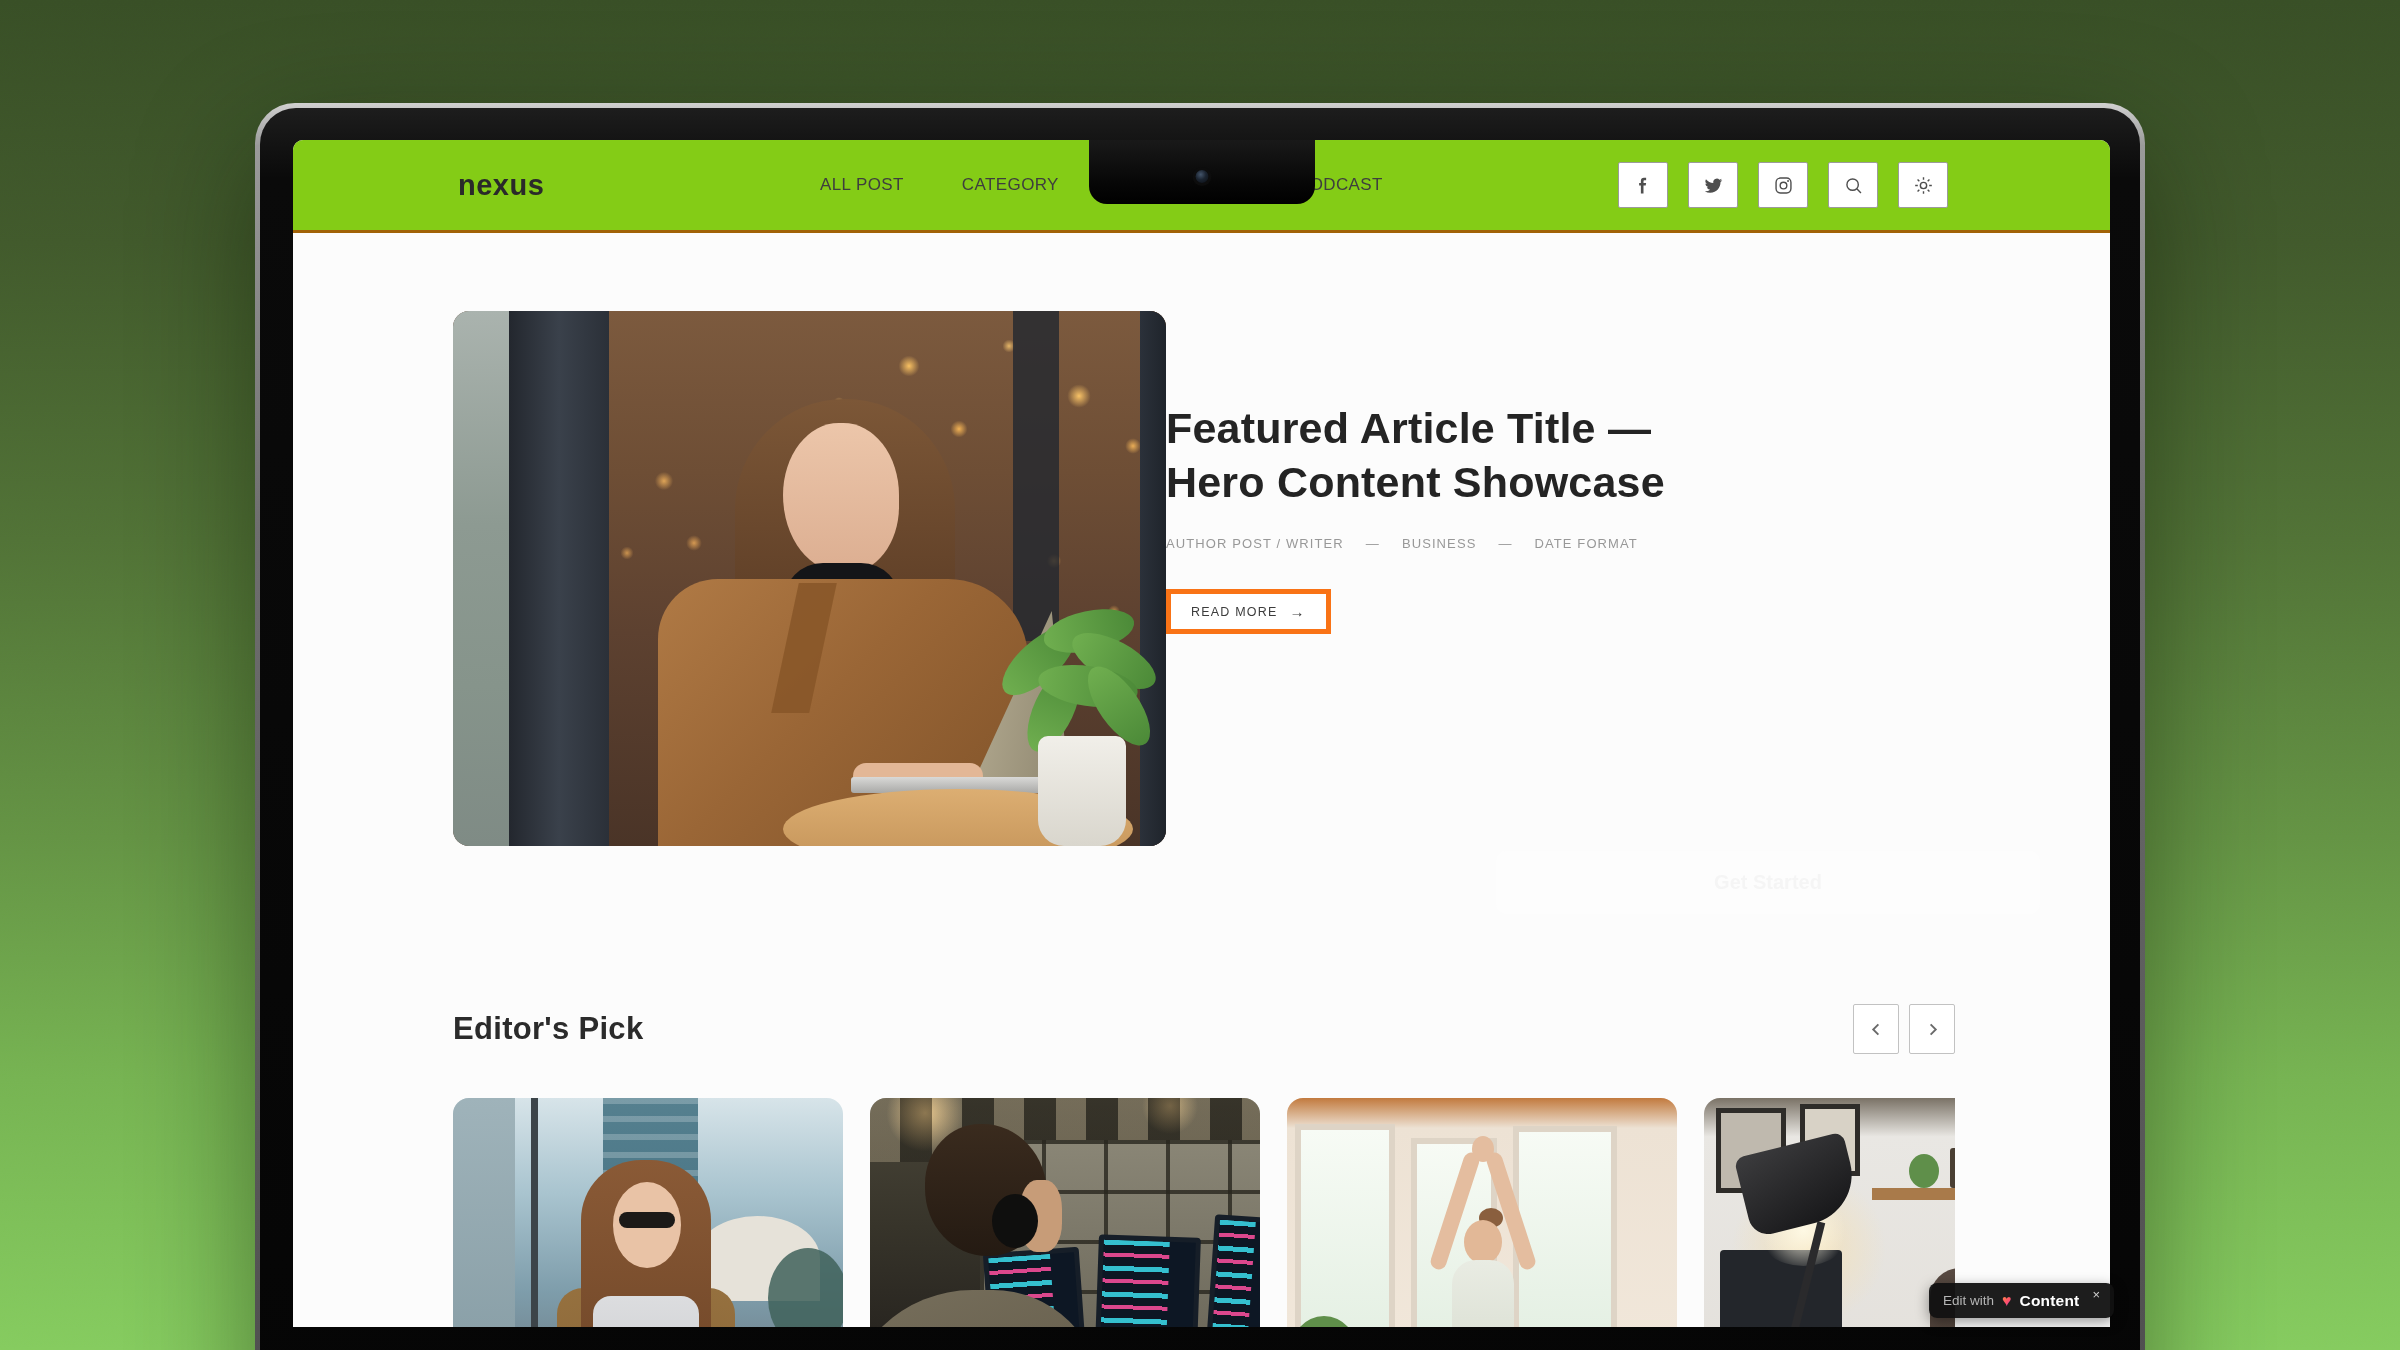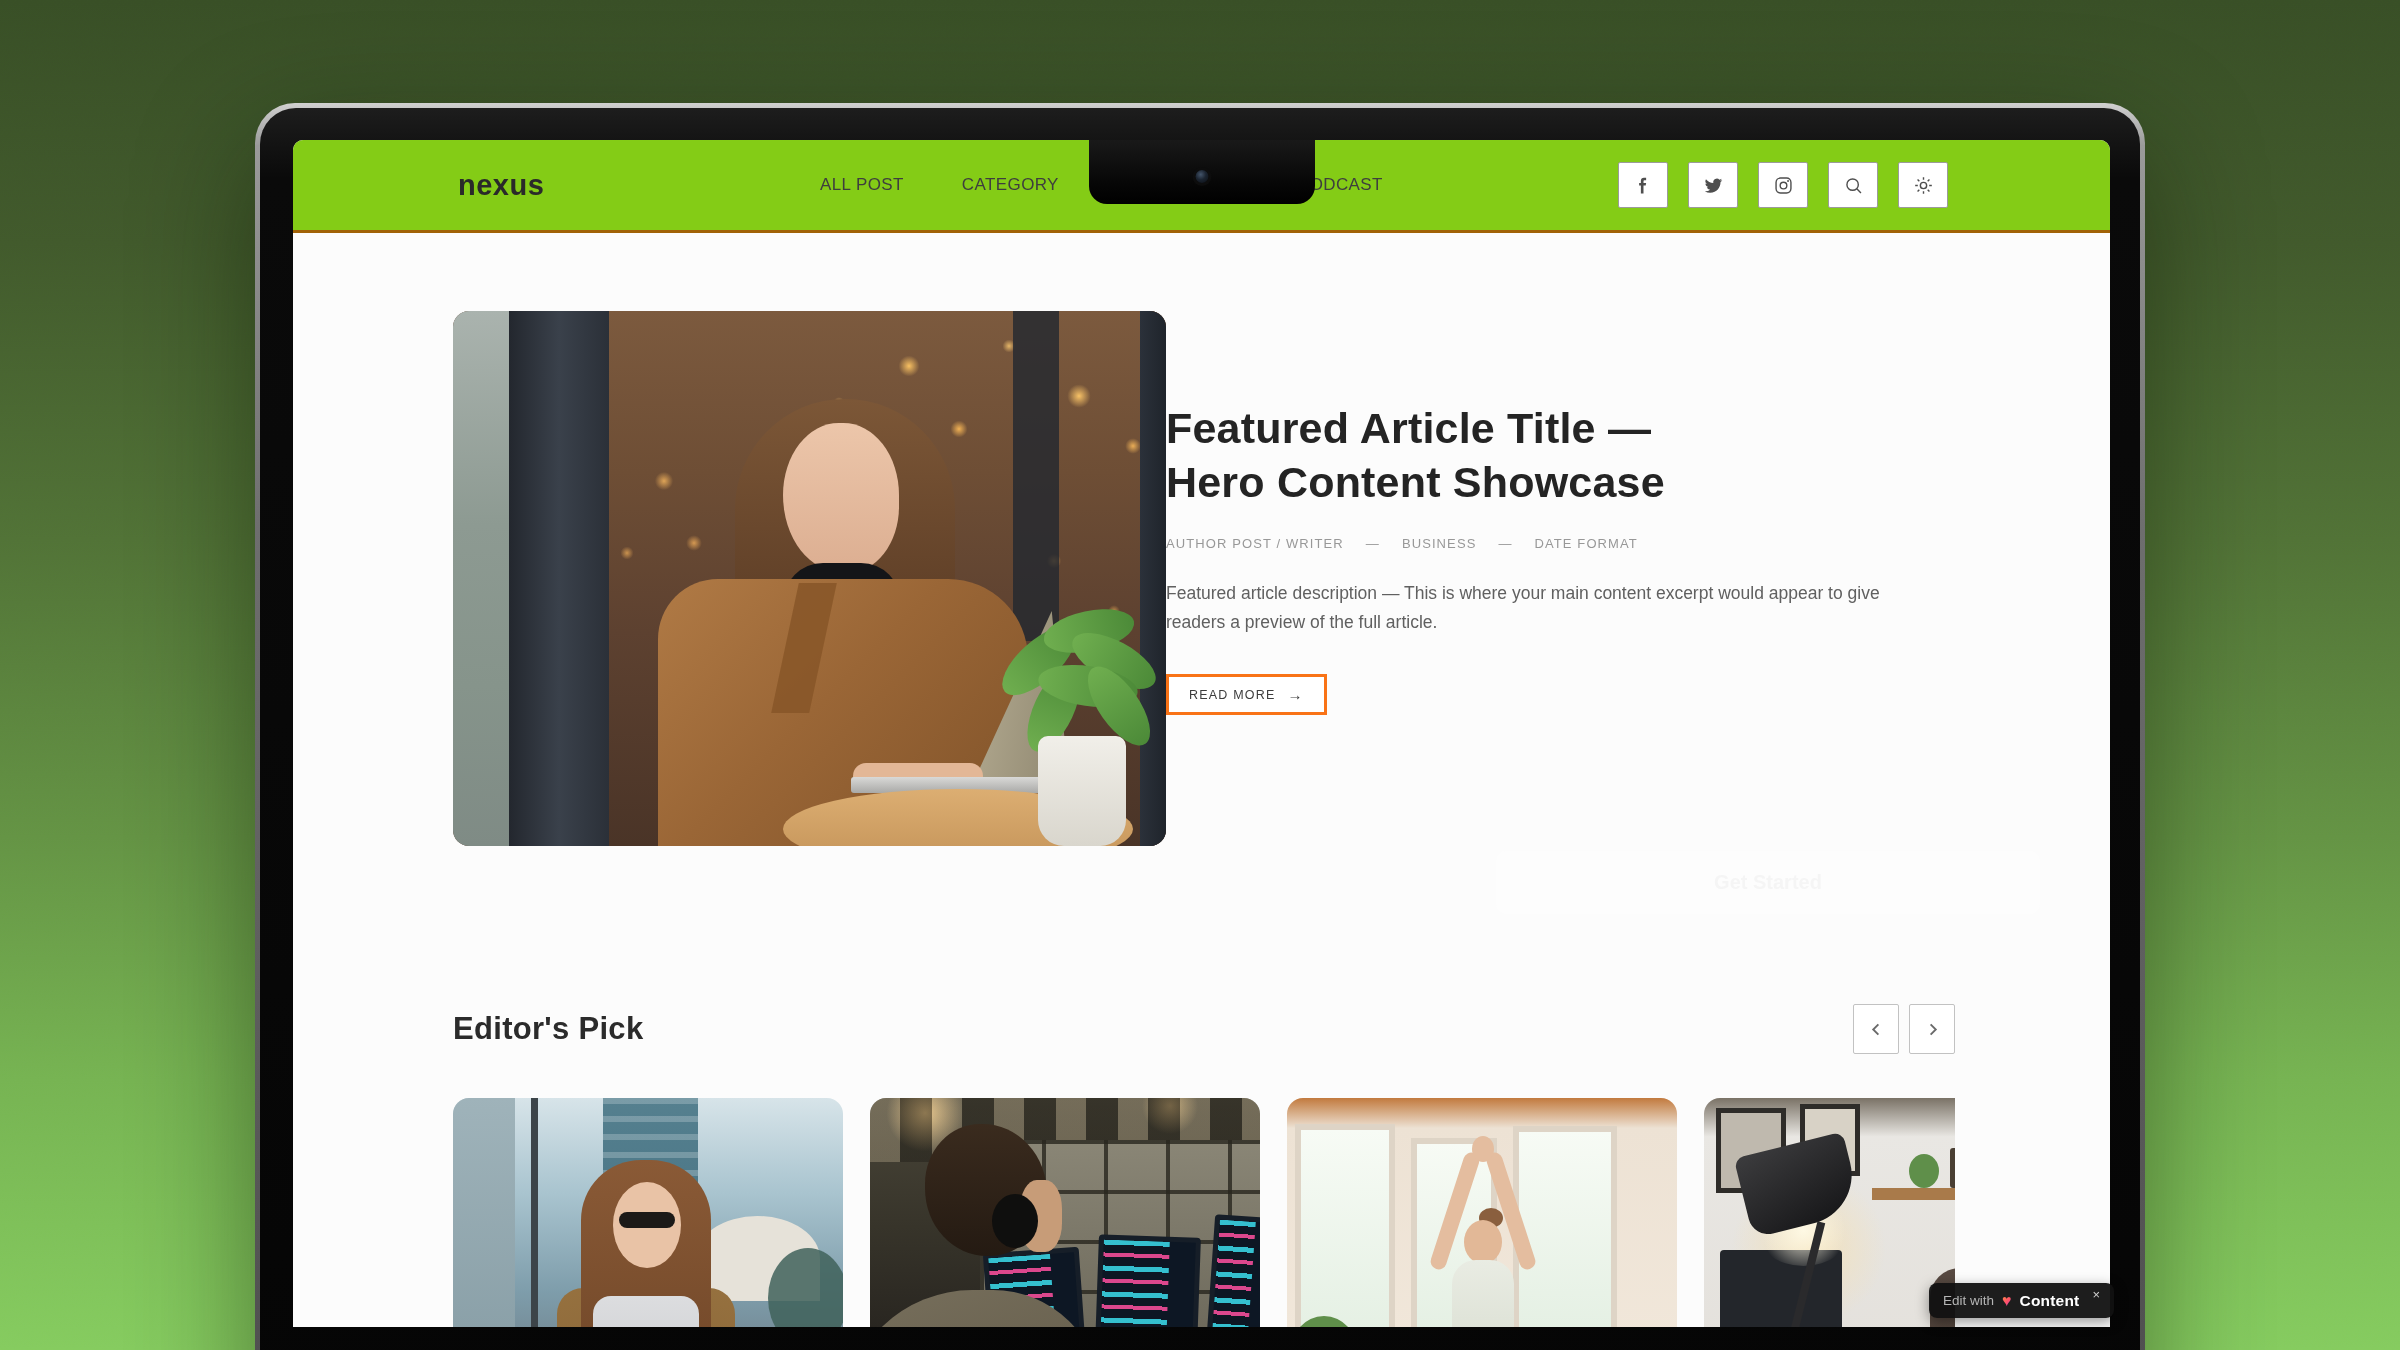--- a/index.html
+++ b/index.html
@@ -47,21 +47,21 @@
 
   
   .hero { display:flex; padding-top:78px; }
   .hero-art { position:relative; width:713px; height:535px; border-radius:16px; overflow:hidden; flex-shrink:0;
     background:#5d4130; }
   .hero-text { padding-top:90px; width:727px; }
   .hero-title { font-size:43px; line-height:1.26; font-weight:700; color:#242424; max-width:590px; letter-spacing:.2px; }
   .hero-meta { display:flex; gap:22px; margin-top:27px; font-size:13px; letter-spacing:1.1px; color:#989898; font-weight:500; }
   .hero-desc { margin-top:28px; font-size:17.5px; line-height:1.62; color:#606060; max-width:715px; }
   .read-more { display:inline-flex; align-items:center; gap:12px; margin-top:38px;
-    padding:9px 20px; border:3px solid #f97316; background:#fff;
+    padding:9px 20px; border:5px solid #f97316; background:#fff;
     font-size:12.5px; letter-spacing:1.2px; color:#3c3c3c; cursor:pointer;text-align:center; }
   .read-more .arr { font-size:15px; color:#3c3c3c; }
   .ghost-btn { position:absolute; left:1203px; top:618px; width:544px; height:63px; z-index:0;
     background:#fdfdfd; border-radius:10px; display:flex; align-items:center; justify-content:center;
     color:#f5f5f5; font-size:20px; font-weight:600; }
 
   
   .hero-art > div { position:absolute; }
   .h-outdoor { left:0; top:0; width:58px; height:100%;
     background:linear-gradient(180deg,#aab3ae 0%,#8d9a92 40%,#86948b 70%,#7f8b85 100%); }
@@ -312,21 +312,20 @@
             </div>
             <div class="hero-text">
               <div class="hero-title">Featured Article Title — Hero Content Showcase</div>
               <div class="hero-meta">
                 <span>AUTHOR POST / WRITER</span>
                 <span>—</span>
                 <span>BUSINESS</span>
                 <span>—</span>
                 <span>DATE FORMAT</span>
               </div>
-              <div class="hero-desc">Featured article description — This is where your main content excerpt would appear to give readers a preview of the full article.</div>
               <div class="read-more">
                 <span>READ MORE</span>
                 <span class="arr">→</span>
               </div>
             </div>
           </div>
 
           <div class="editors">
             <div class="ep-head">
               <div class="ep-title">Editor's Pick</div>

